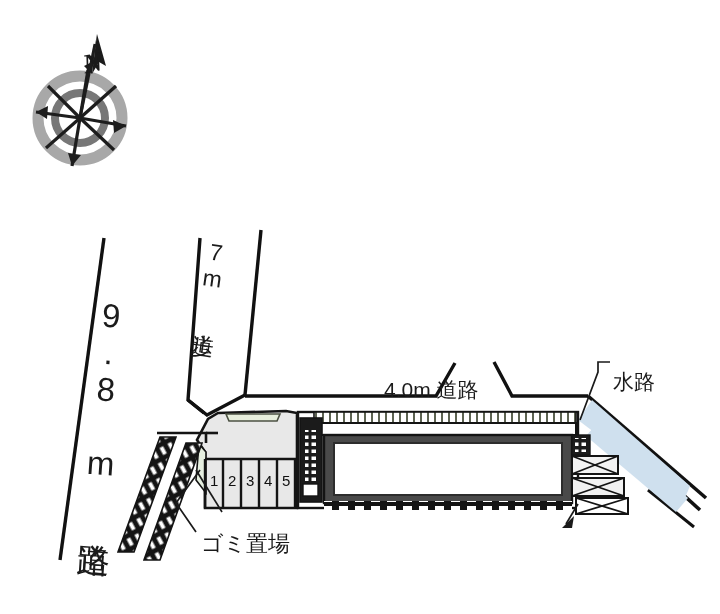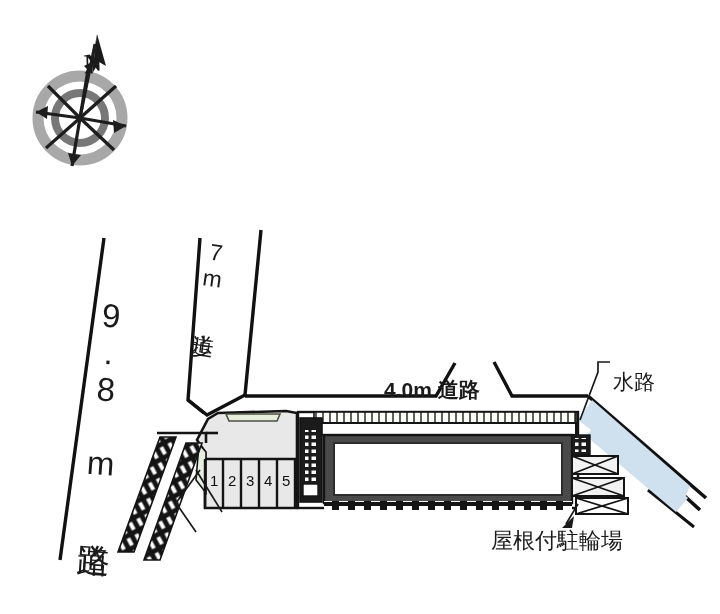--- a/index.html
+++ b/index.html
@@ -49,21 +49,20 @@
     left: 206px;
     top: 238px;
     font-size: 23px;
     transform: rotate(8deg);
     transform-origin: left top;
   }
   #label-road-40 {
     left: 384px;
     top: 379px;
     font-size: 21px;
-    font-weight: bold;
   }
   #label-waterway {
     left: 613px;
     top: 356px;
     font-size: 21px;
     margin-top: 15px;
   }
   #label-garbage {
     left: 201px;
     top: 533px;
@@ -231,22 +230,22 @@
   </svg>
 
   <div class="lbl lbl-vert" id="label-road-98">9.8 m 道路</div>
 
   <div class="lbl lbl-vert" id="label-sidewalk-7">7m 歩道</div>
 
   <div class="lbl" id="label-road-40">4.0m 道路</div>
 
   <div class="lbl" id="label-waterway">水路</div>
 
-
-  <div class="lbl" id="label-bicycle">屋根付駐輪場</div>
+  <div class="lbl" id="label-garbage">ゴミ置場</div>
+
 
   <div id="compass-label">N</div>
 
   <div class="stall-num" style="left:210px;top:472px;">1</div>
   <div class="stall-num" style="left:228px;top:472px;">2</div>
   <div class="stall-num" style="left:246px;top:472px;">3</div>
   <div class="stall-num" style="left:264px;top:472px;">4</div>
   <div class="stall-num" style="left:282px;top:472px;">5</div>
 
 </div>

